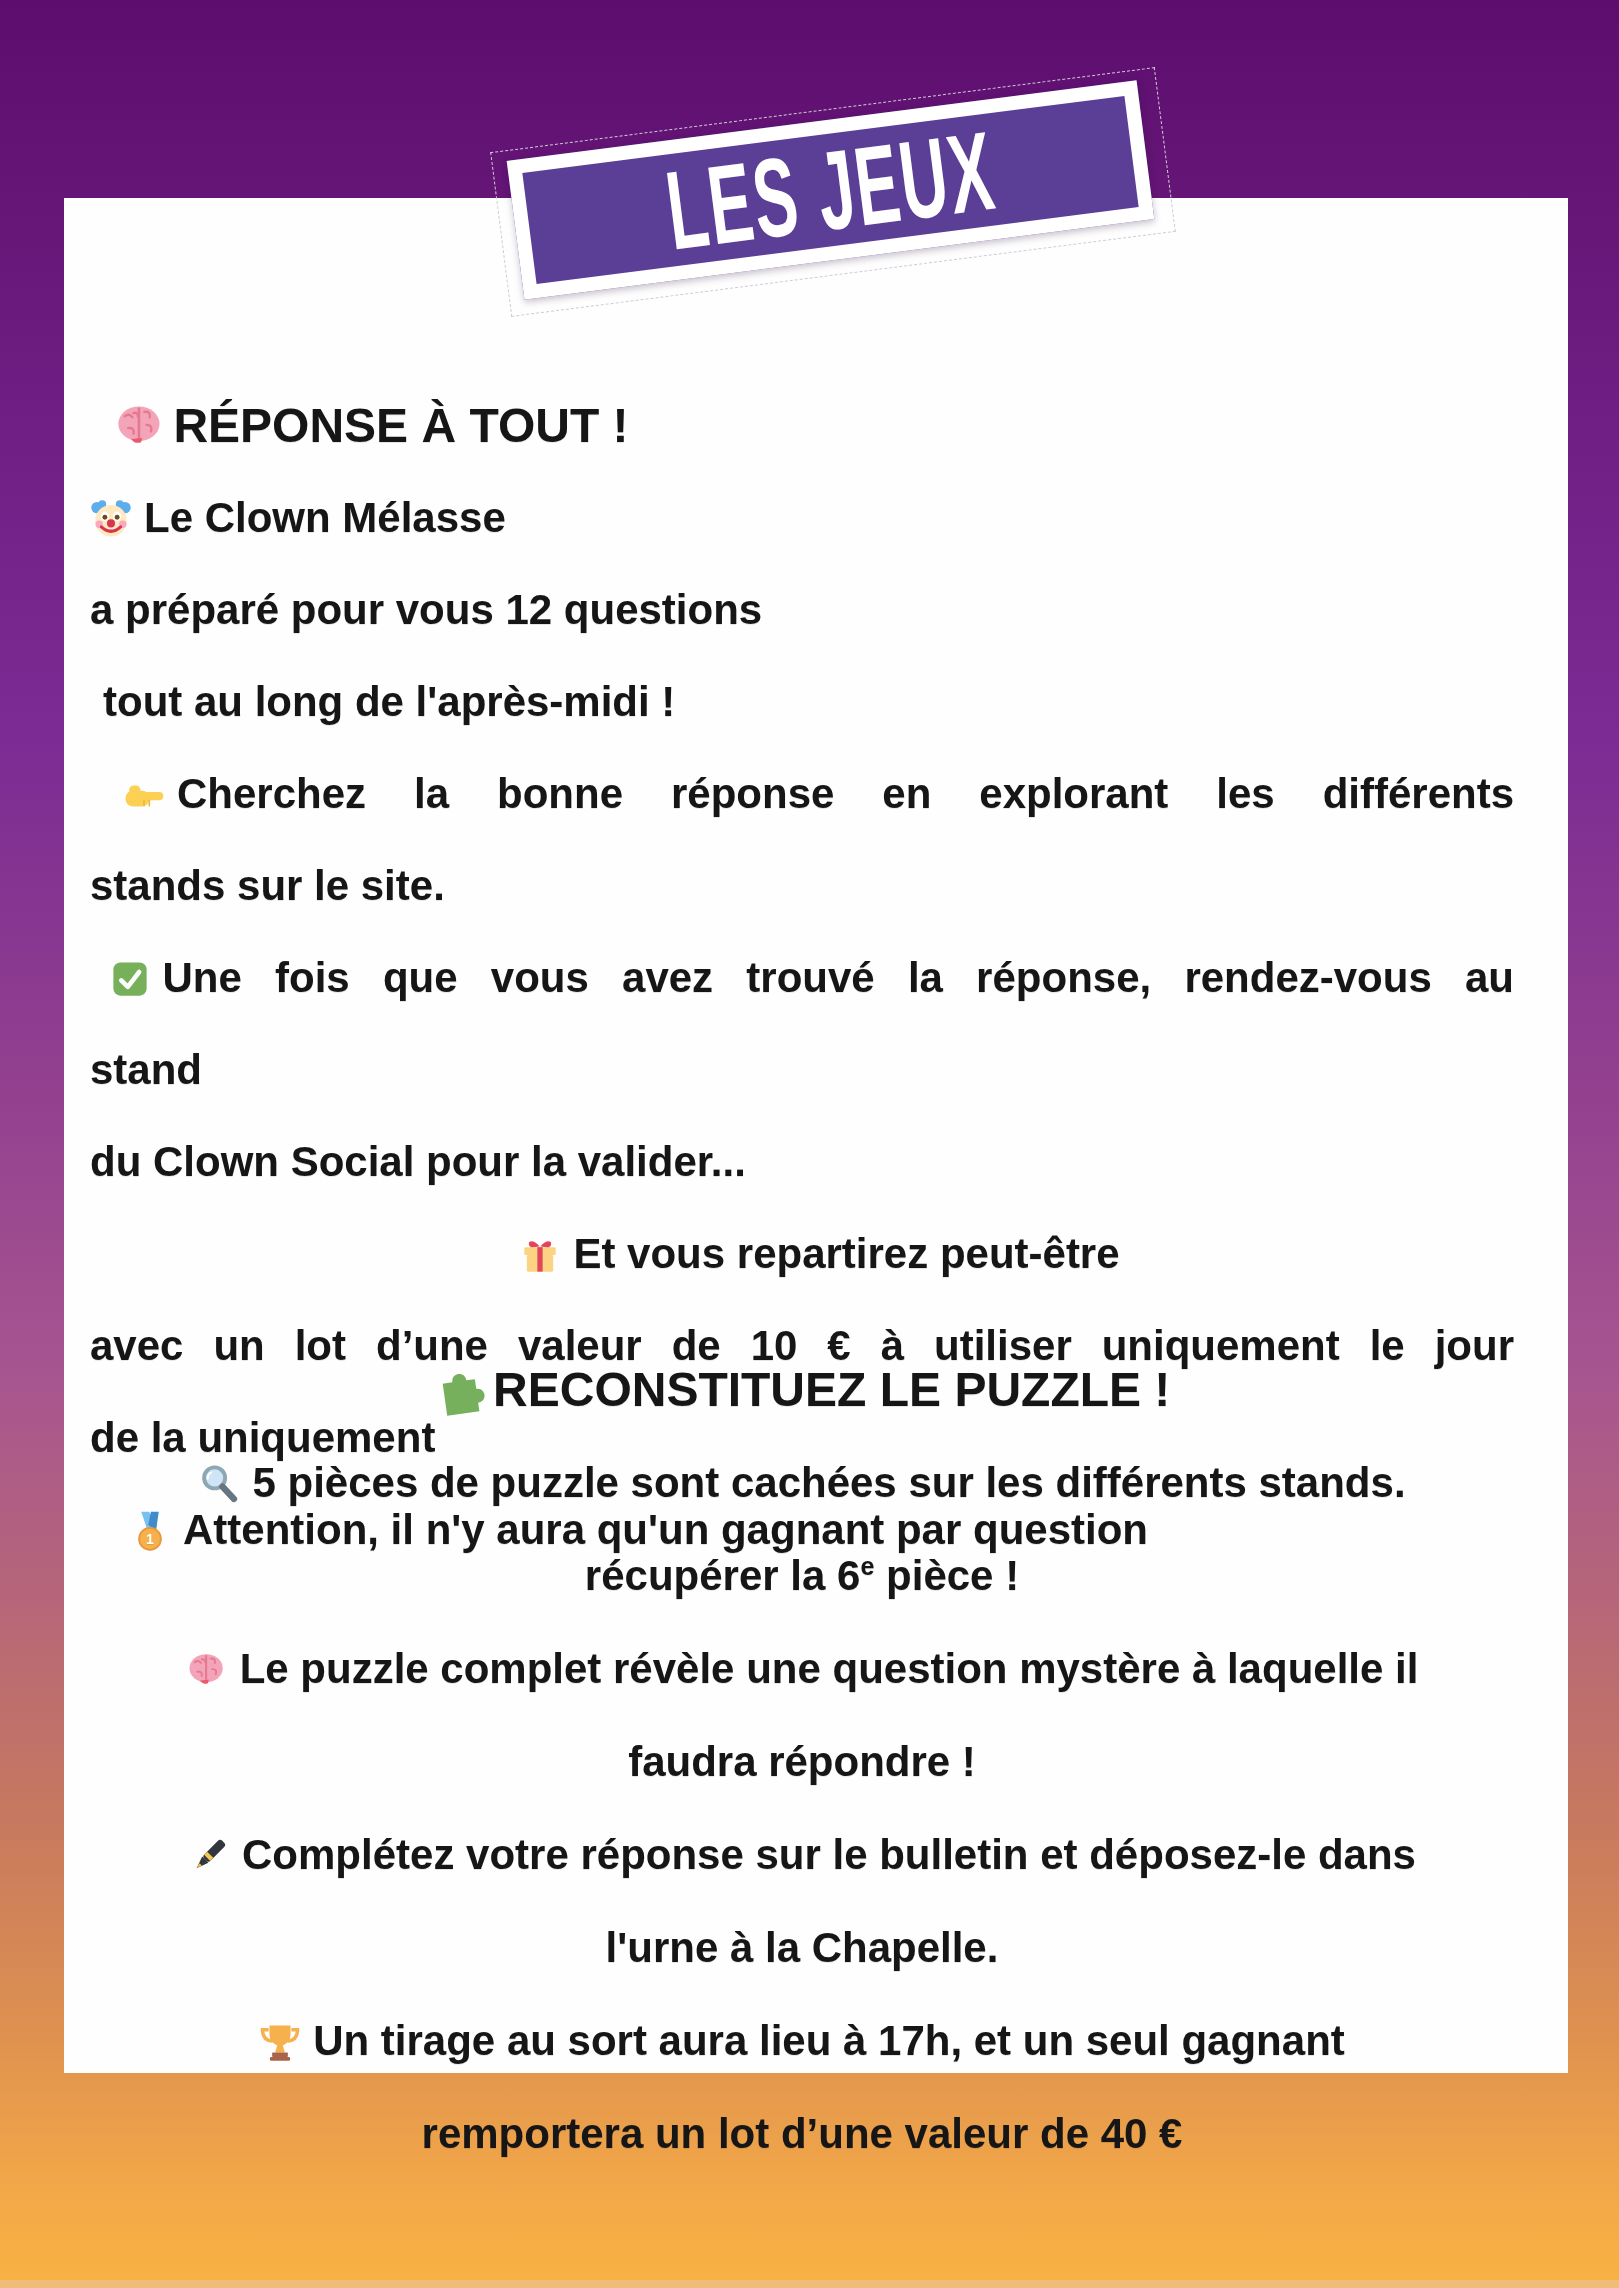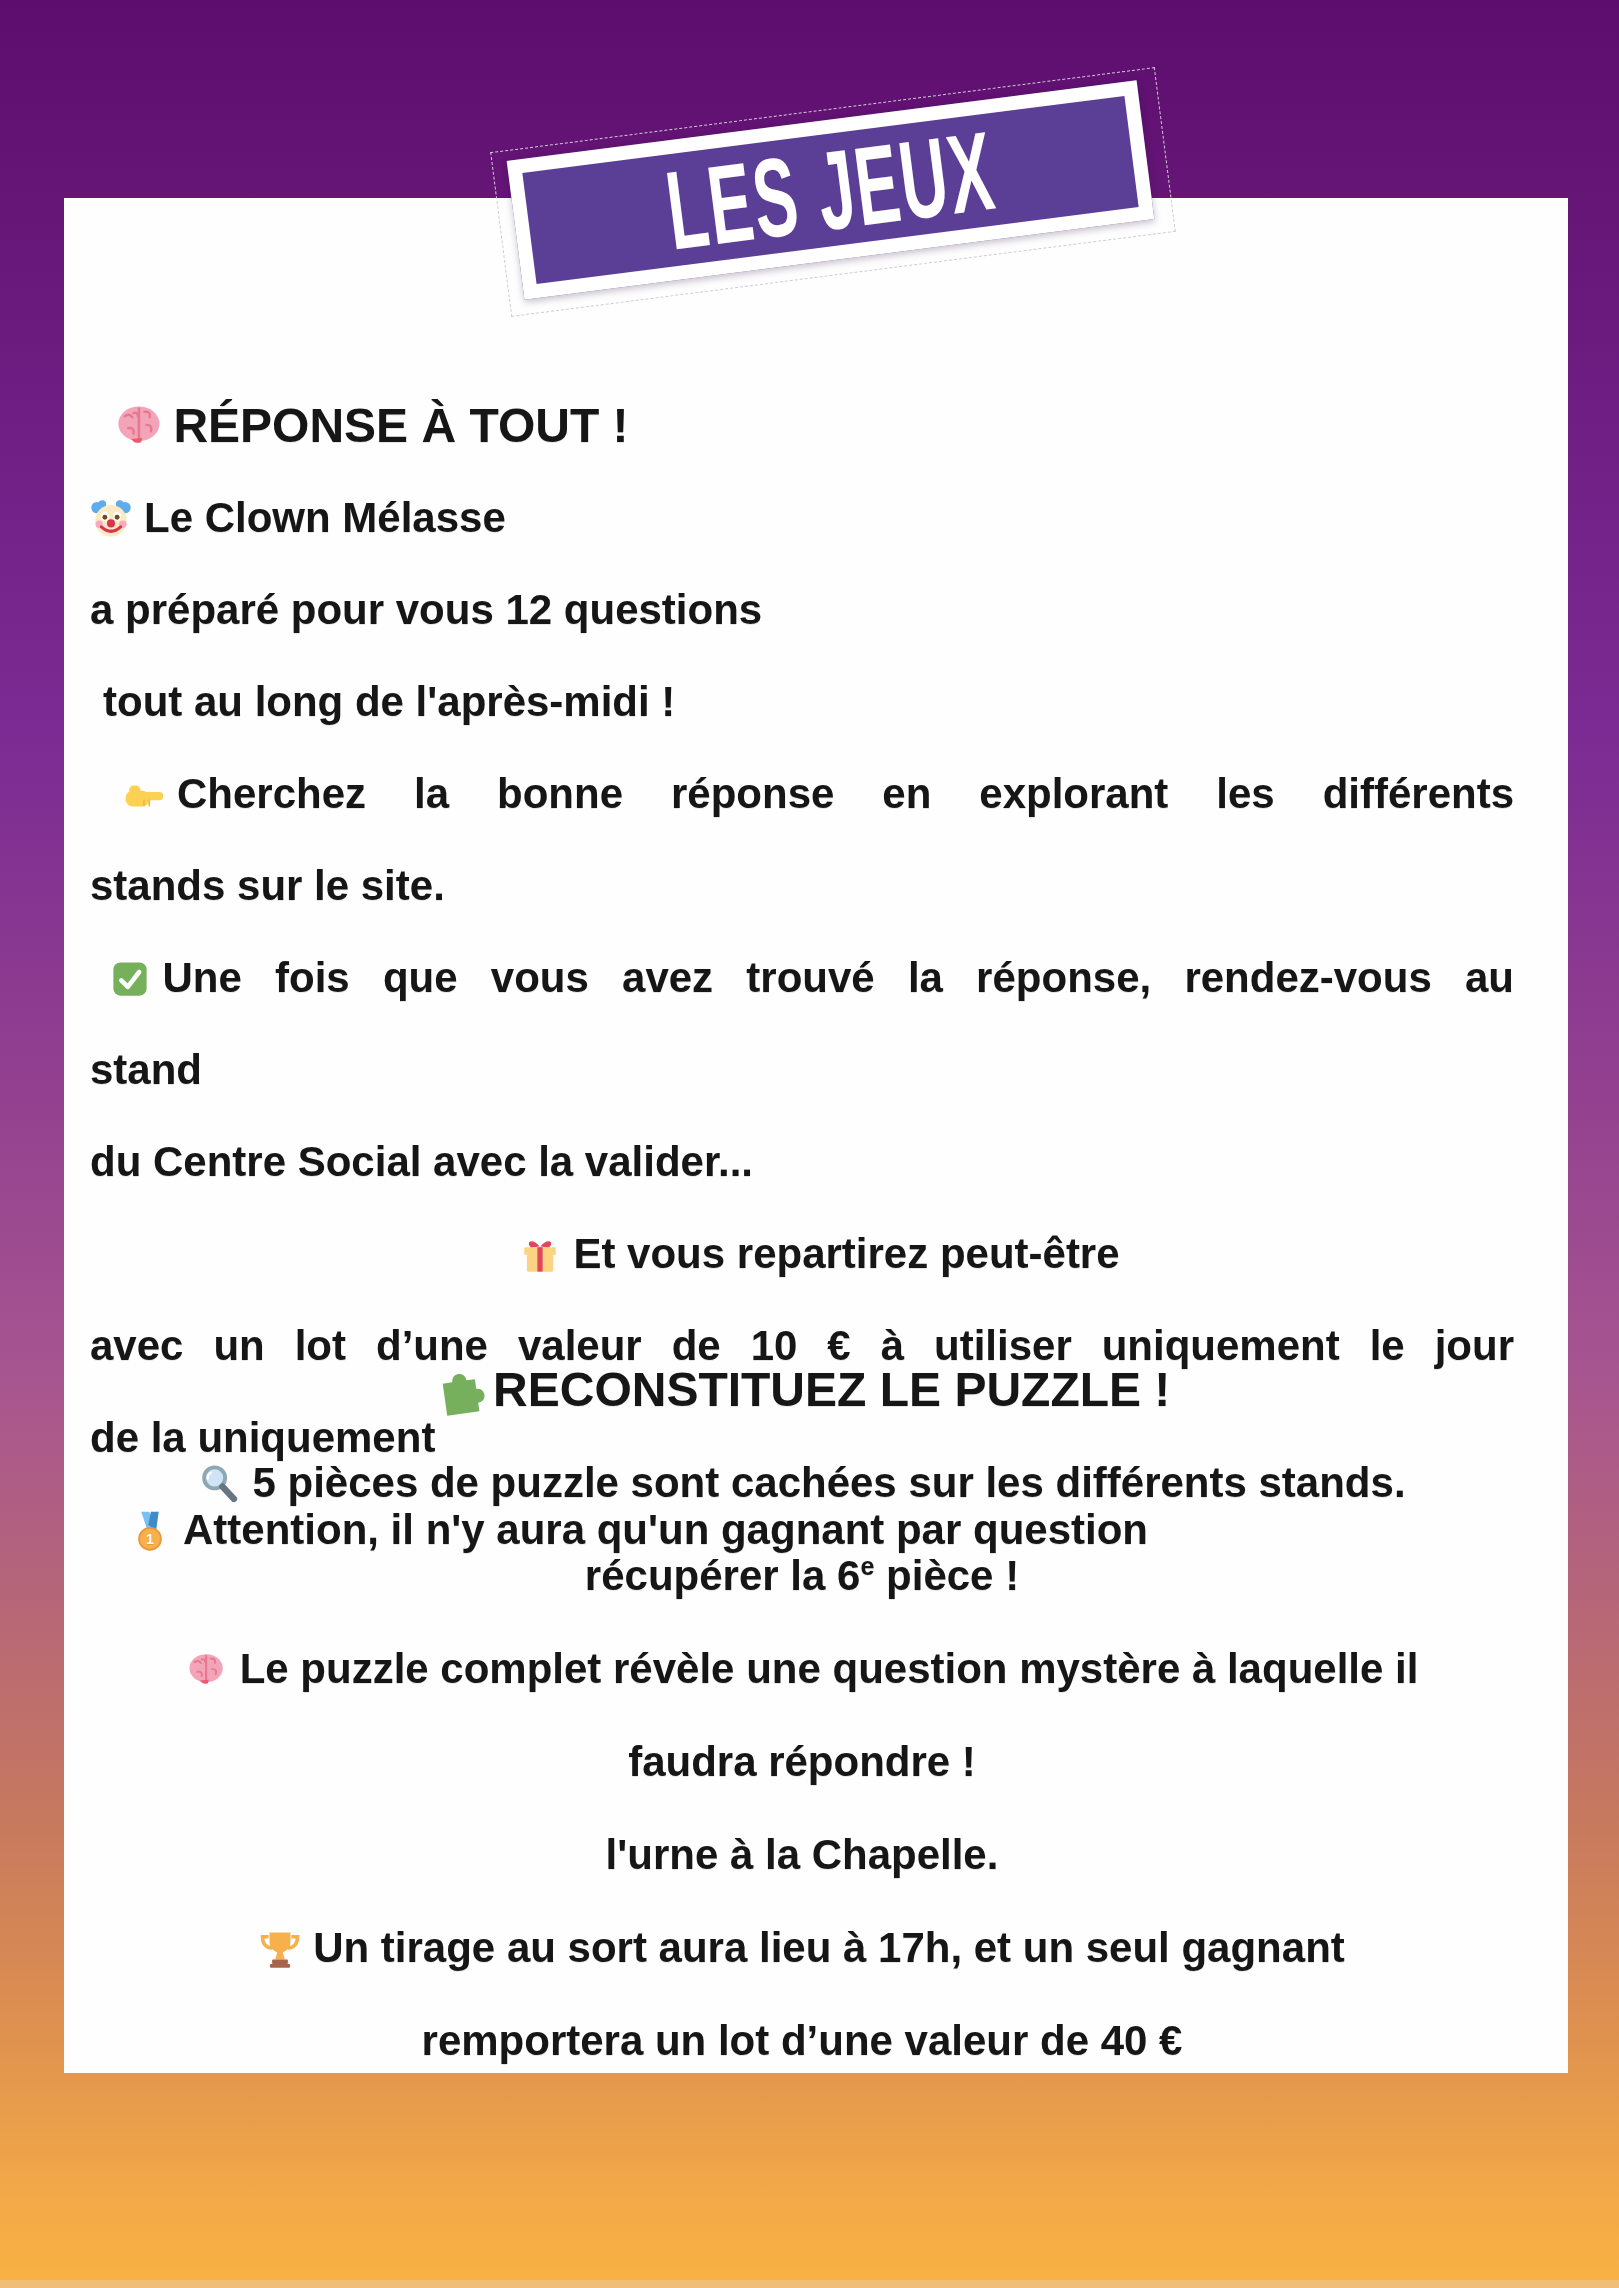--- a/index.html
+++ b/index.html
@@ -119,21 +119,21 @@
             <rect x="7" y="13" width="13" height="11" rx="5.5" fill="#fcd053"></rect>
             <path d="M30 30v6" stroke="#eeb93f" stroke-width="2" stroke-linecap="round"></path>
             <path d="M24 30v6" stroke="#eeb93f" stroke-width="2" stroke-linecap="round"></path>
           </svg></span><span class="txt">Cherchez la bonne réponse en explorant les différents</span></div>
       <div class="line"><span class="txt">stands sur le site.</span></div>
       <div class="line justified has-icon"><span class="icon"><svg viewBox="0 0 48 48">
             <rect x="5" y="5" width="38" height="38" rx="8" fill="#77b05a"></rect>
             <path d="M14 25.5l7.5 7.5L34.5 16" stroke="#fff" stroke-width="5.2" fill="none" stroke-linecap="round" stroke-linejoin="round"></path>
           </svg></span><span class="txt">Une fois que vous avez trouvé la réponse, rendez-vous au</span></div>
       <div class="line"><span class="txt">stand</span></div>
-      <div class="line"><span class="txt">du Centre Social avec la valider...</span></div>
+      <div class="line"><span class="txt">du Clown Social pour la valider...</span></div>
       <div class="line has-icon"><span class="icon"><svg viewBox="0 0 48 48">
             <path d="M23.5 14c-9-11-17-4-9 2z" fill="#e0475c"></path>
             <path d="M24.5 14c9-11 17-4 9 2z" fill="#e0475c"></path>
             <rect x="6" y="15" width="36" height="9" rx="1.5" fill="#fbd382"></rect>
             <rect x="9" y="24" width="30" height="19" rx="1.5" fill="#fbd382"></rect>
             <rect x="21" y="15" width="6" height="28" fill="#e0475c"></rect>
           </svg></span><span class="txt">Et vous repartirez peut-être</span></div>
       <div class="line justified"><span class="txt">avec un lot d’une valeur de 10 € à utiliser uniquement le jour</span></div>
       <div class="line"><span class="txt">de la uniquement</span></div>
       <div class="line has-icon"><span class="icon"><svg viewBox="0 0 48 48" style="font-size:45px">
@@ -155,20 +155,28 @@
             <line x1="28" y1="27" x2="41" y2="41" stroke="#66757f" stroke-width="7.5" stroke-linecap="round"></line>
           </svg></span><span class="txt">5 pièces de puzzle sont cachées sur les différents stands.</span></div>
       <div class="line"><span>récupérer la 6</span><sup class="sup">e</sup><span> pièce !</span></div>
       <div class="line has-icon"><span class="icon"><svg viewBox="0 0 48 48">
             <ellipse cx="23" cy="22" rx="19" ry="16" fill="#f4a4b8"></ellipse>
             <path d="M23 7v31" stroke="#e4798f" stroke-width="2.4" fill="none"></path>
             <path d="M10 15q4-3 7 1M13 26q6-1 5 5M28 11q6-1 5 5M30 23q6 0 4 6M18 12q4-1 4 3" stroke="#e4798f" stroke-width="2.2" fill="none" stroke-linecap="round"></path>
             <path d="M16 36q3 5 9 3l1-4z" fill="#ea596e"></path>
           </svg></span><span class="txt">Le puzzle complet révèle une question mystère à laquelle il</span></div>
       <div class="line"><span class="txt">faudra répondre !</span></div>
+      <div class="line has-icon"><span class="icon"><svg viewBox="0 0 48 48">
+            <g transform="rotate(45 24 24)">
+              <rect x="19" y="1" width="10" height="29" rx="3.5" fill="#31373d"></rect>
+              <rect x="19" y="22" width="10" height="5" fill="#f4c653"></rect>
+              <path d="M19 30h10l-5 14z" fill="#31373d"></path>
+              <path d="M22.2 37.5l1.8 6.5 1.8-6.5z" fill="#f4c653"></path>
+            </g>
+          </svg></span><span class="txt">Complétez votre réponse sur le bulletin et déposez-le dans</span></div>
       <div class="line"><span class="txt">l'urne à la Chapelle.</span></div>
       <div class="line has-icon"><span class="icon"><svg viewBox="0 0 48 48">
             <path d="M11 10h-7q0 12 11 13" stroke="#f6b04c" stroke-width="4" fill="none"></path>
             <path d="M37 10h7q0 12-11 13" stroke="#f6b04c" stroke-width="4" fill="none"></path>
             <path d="M12 5h24v11a12 12 0 0 1-24 0z" fill="#f6b04c"></path>
             <path d="M21 27h6l2.5 9h-11z" fill="#f6b04c"></path>
             <rect x="15" y="36" width="18" height="5" rx="1" fill="#a8644a"></rect>
             <rect x="12.5" y="41" width="23" height="4.5" rx="1.5" fill="#a8644a"></rect>
           </svg></span><span class="txt">Un tirage au sort aura lieu à 17h, et un seul gagnant</span></div>
       <div class="line"><span class="txt">remportera un lot d’une valeur de 40 €</span></div>

